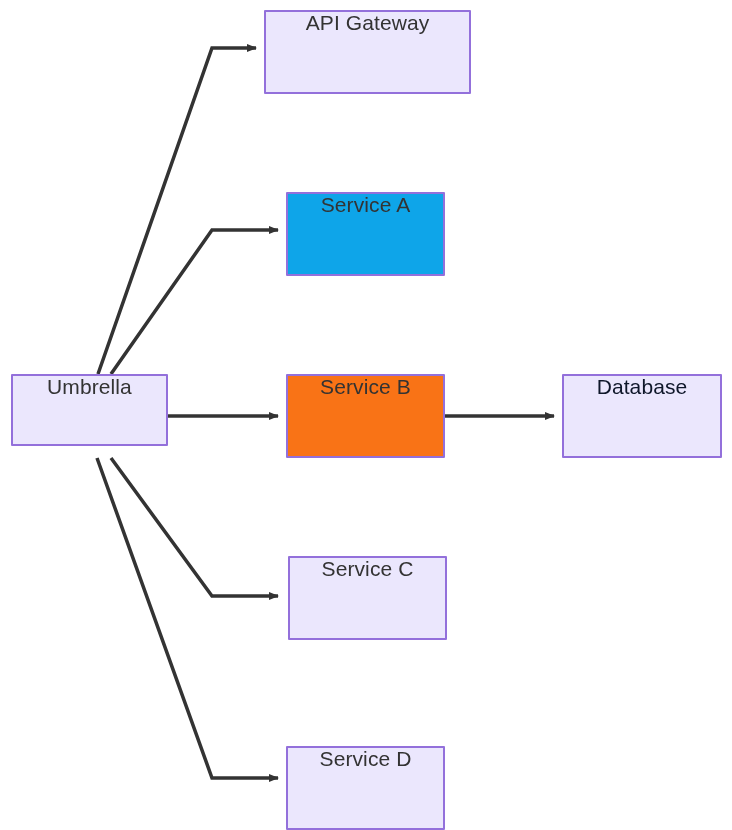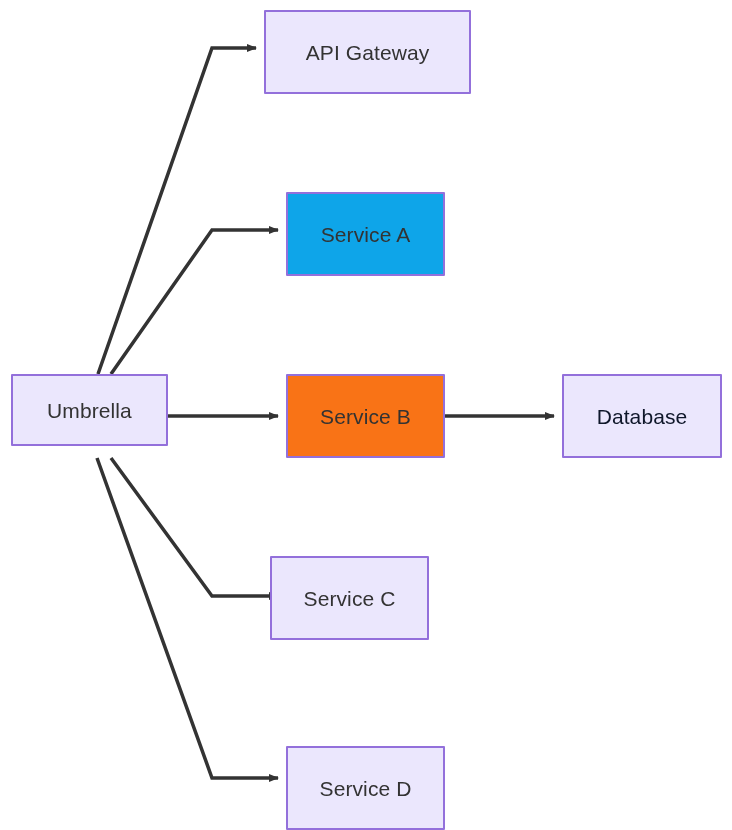--- a/index.html
+++ b/index.html
@@ -23,21 +23,20 @@
     position: absolute;
     left: 0;
     top: 0;
     width: 732px;
     height: 830px;
   }
   .node {
     position: absolute;
     box-sizing: border-box;
     display: flex;
-    align-items: center;
     justify-content: center;
     background: #ebe7fd;
     border: 2px solid #a21caf;
     border-radius: 1px;
   }
   .node-label {
     color: #333333;
     font-family: "Liberation Sans", sans-serif;
     font-size: 21px;
     font-weight: 400;
@@ -84,21 +83,21 @@
   </div>
 
   <div class="node" id="node-service_b" style="left: 286px; top: 374px; width: 159px; height: 84px; background: #f97316; border-color: rgb(147, 112, 219);">
     <span class="node-label" style="color: rgb(51, 51, 51);">Service B</span>
   </div>
 
   <div class="node" id="node-database" style="left: 562px; top: 374px; width: 160px; height: 84px; background: rgb(235, 231, 253); border-color: rgb(147, 112, 219);">
     <span class="node-label" style="color: #0f172a;">Database</span>
   </div>
 
-  <div class="node" id="node-service_c" style="left: 270px; top: 556px; width: 159px; height: 84px; background: rgb(235, 231, 253); border-color: rgb(147, 112, 219);">
+  <div class="node" id="node-service_c" style="left: 288px; top: 556px; width: 159px; height: 84px; background: rgb(235, 231, 253); border-color: rgb(147, 112, 219);">
     <span class="node-label" style="color: rgb(51, 51, 51);">Service C</span>
   </div>
 
   <div class="node" id="node-service_d" style="left: 286px; top: 738px; width: 159px; height: 84px; background: rgb(235, 231, 253); border-color: rgb(147, 112, 219); margin-top: 8px;">
     <span class="node-label" style="color: rgb(51, 51, 51);">Service D</span>
   </div>
 
 </div>
 
 </body></html>

